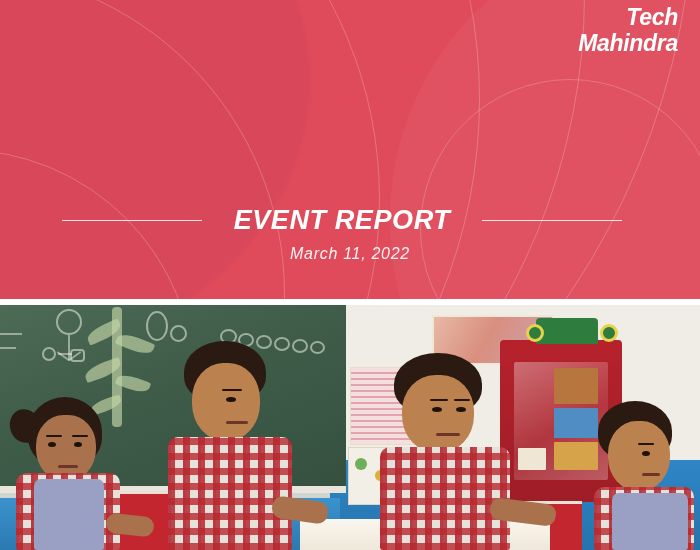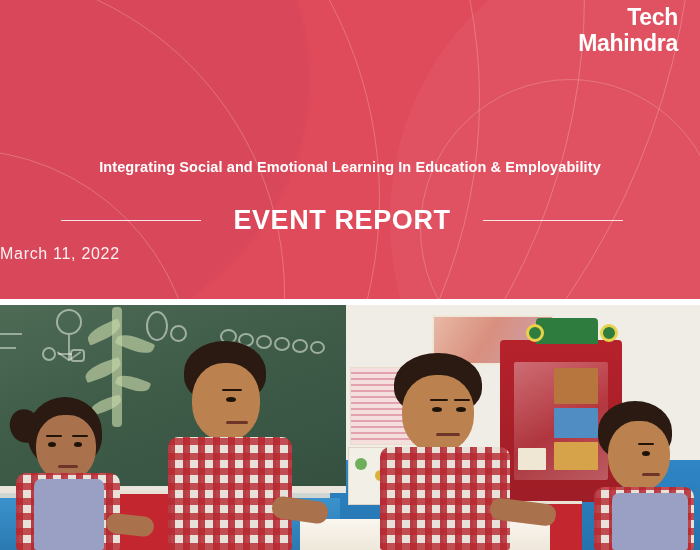--- a/index.html
+++ b/index.html
@@ -2,21 +2,21 @@
 <html><head>
 <meta charset="utf-8">
 <style>
   * { margin:0; padding:0; box-sizing:border-box; }
   html,body { width:700px; height:550px; }
   body {
     font-family:"Liberation Sans", sans-serif;
     background:#ffffff;
     overflow:hidden;
   }
-  .page { position:relative; width:700px; height:550px; background:#fff; }
+  .page { position:relative; width:700px; height:550px; background:#fff;font-style:italic; }
 
   
   .banner {
     position:absolute; left:0; top:0; width:700px; height:299px;
     background:#df4b5b; overflow:hidden;
   }
   .banner-bg { position:absolute; inset:0; overflow:hidden; }
   
   .ring {
     position:absolute; border-radius:50%;
@@ -83,21 +83,21 @@
     display:flex; align-items:center; justify-content:center;
     gap:32px;
   }
   .rule { height:1px; background:rgba(255,255,255,0.85); width:140px; }
   .event-label {
     color:#fff; font-size:27px; font-weight:bold; letter-spacing:0.6px;
     white-space:nowrap;
   }
   .date {
     position:absolute; left:0; right:0; top:245px;
-    text-align:left; color:#fdf0f1;
+    text-align:center; color:#fdf0f1;
     font-size:16px; letter-spacing:0.7px;
   }
 
   
   .photo {
     position:absolute; left:0; top:305px; width:700px; height:245px;
     overflow:hidden; background:#cfd6d2;
   }
   .ph { position:absolute; }
 
@@ -205,21 +205,20 @@
       <div class="ring r7"></div>
       <div class="band-line"></div>
     </div>
 
     <div class="logo">
       <span class="logo-l1">Tech</span>
       <span class="logo-l2">Mahindra</span>
     </div>
 
     <div class="content">
-      <div class="subtitle">Integrating Social and Emotional Learning In Education &amp; Employability</div>
 
       <div class="event-row">
         <div class="rule"></div>
         <div class="event-label">EVENT REPORT</div>
         <div class="rule"></div>
       </div>
 
       <div class="date">March 11, 2022</div>
     </div>
   </div>

